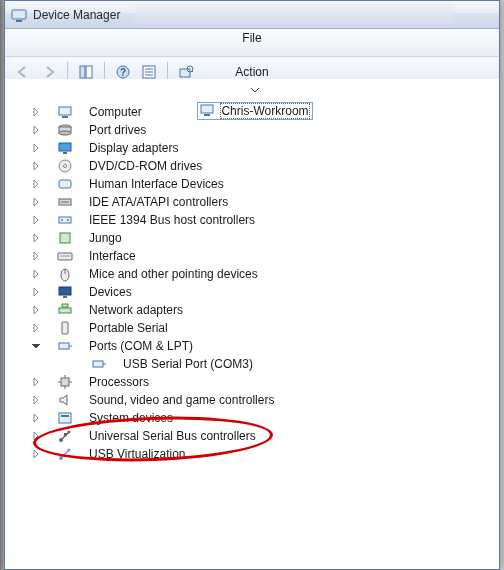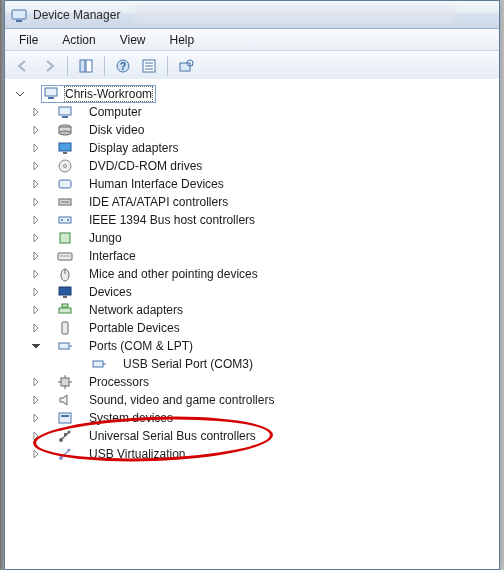--- a/index.html
+++ b/index.html
@@ -34,27 +34,28 @@
   .title-text { color: #2b2b2b; font-size: 12px; }
   .blurry-bg {
     position: absolute;
     left: 130px; top: 4px; width: 320px; height: 18px;
     background: #e2e6ed;
     border-radius: 2px;
     filter: blur(2px);
     opacity: .6;
   }
   .menubar {
-    height: 22px;
+    height: 28px;
     background: linear-gradient(to bottom, #fbfcfe, #e9eef6);
     border-bottom: 1px solid #c9d6e8;
     display: flex;
     align-items: center;
     padding: 0 6px;
-    gap: 8px;
+    gap: 16px;
+    flex-direction: column;
   }
   .menu-item {
     padding: 2px 8px;
     color: #1a1a1a;
     cursor: default;
   }
   .toolbar {
     height: 30px;
     background: linear-gradient(to bottom, #f7fafe, #e4ebf5);
     border-bottom: 1px solid #c0cfe2;
@@ -94,22 +95,23 @@
     display: flex; align-items: center; justify-content: center;
     color: #555;
   }
   .expander svg { display:block; }
   .node .devicon {
     width: 16px; height: 16px;
     display: flex; align-items:center; justify-content:center;
   }
   .label { color: #1a1a1a; }
   .root-line {
-    display:flex; align-items:center; gap:16px; height:18px;
+    display:flex; align-items:center; gap:7px; height:18px;
     padding-left: 2px;
+    flex-direction: column;
   }
   .root-box {
     border: 1px solid #7da2cf;
     padding: 0 2px;
     display:flex; align-items:center; gap:4px;
     height: 18px;
   }
   .children { padding-left: 18px; }
   .sel-rect {
     border:1px dotted #666;
@@ -237,21 +239,21 @@
                 <path d="M3 1 L7 5 L3 9 Z" fill="#fff" stroke="#888"></path>
               </svg>
             </span>
             <span class="devicon">
               <svg width="16" height="16">
                 <ellipse cx="8" cy="5" rx="6" ry="2" fill="#d9d9d9" stroke="#666"></ellipse>
                 <rect x="2" y="5" width="12" height="6" fill="#d9d9d9" stroke="#666"></rect>
                 <ellipse cx="8" cy="11" rx="6" ry="2" fill="#bfbfbf" stroke="#666"></ellipse>
               </svg>
             </span>
-            <span class="label">Disk video</span>
+            <span class="label">Port drives</span>
           </div>
           <div class="node">
             <span class="expander">
               <svg width="10" height="10">
                 <path d="M3 1 L7 5 L3 9 Z" fill="#fff" stroke="#888"></path>
               </svg>
             </span>
             <span class="devicon">
               <svg width="16" height="16">
                 <rect x="2" y="3" width="12" height="8" fill="#4aa0e0" stroke="#2a5aa0"></rect>
@@ -389,21 +391,21 @@
             <span class="expander">
               <svg width="10" height="10">
                 <path d="M3 1 L7 5 L3 9 Z" fill="#fff" stroke="#888"></path>
               </svg>
             </span>
             <span class="devicon">
               <svg width="16" height="16">
                 <rect x="5" y="2" width="6" height="12" rx="1" fill="#ececec" stroke="#666"></rect>
               </svg>
             </span>
-            <span class="label">Portable Devices</span>
+            <span class="label">Portable Serial</span>
           </div>
           <div class="node">
             <span class="expander">
               <svg width="10" height="10">
                 <path d="M1 3 L5 7 L9 3" fill="#444" stroke="#444"></path>
               </svg>
             </span>
             <span class="devicon">
               <svg width="16" height="16">
                 <rect x="2" y="5" width="10" height="6" fill="#e6f0fb" stroke="#4a74a8"></rect>

